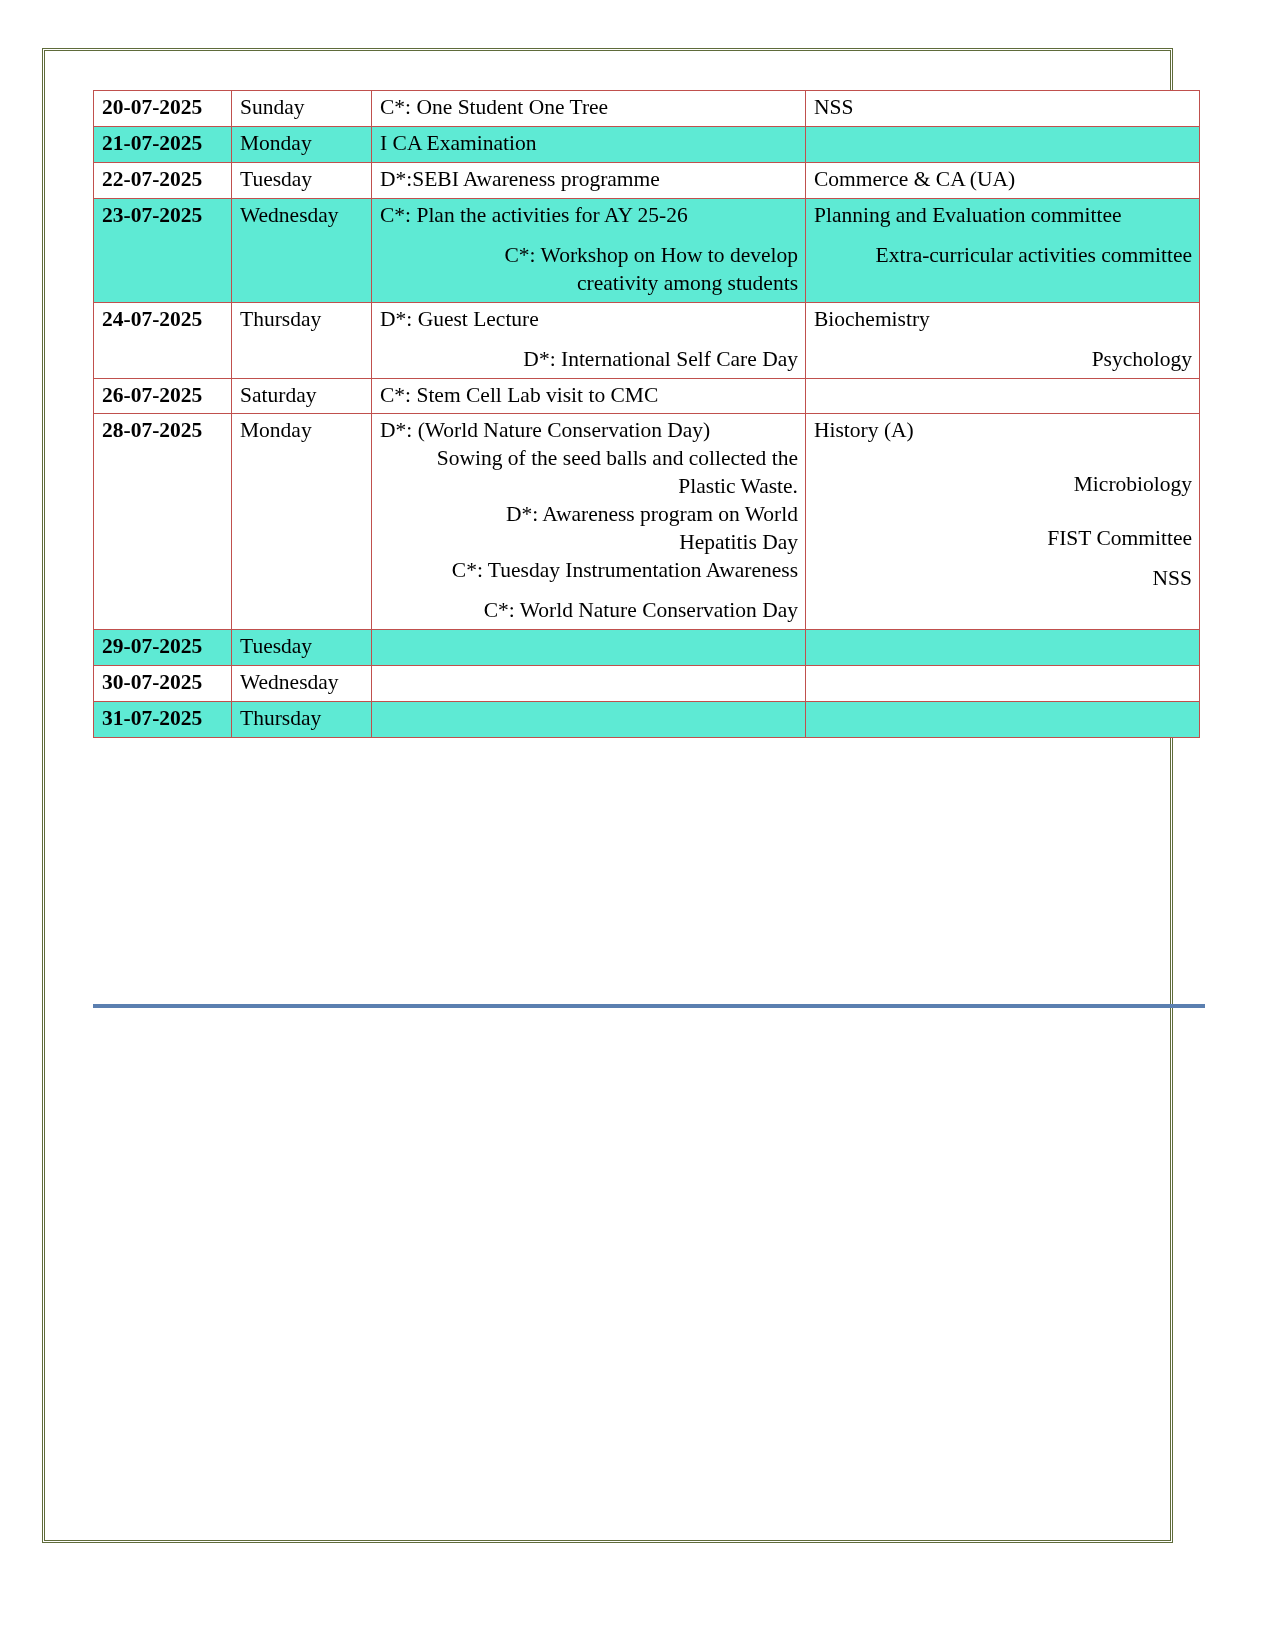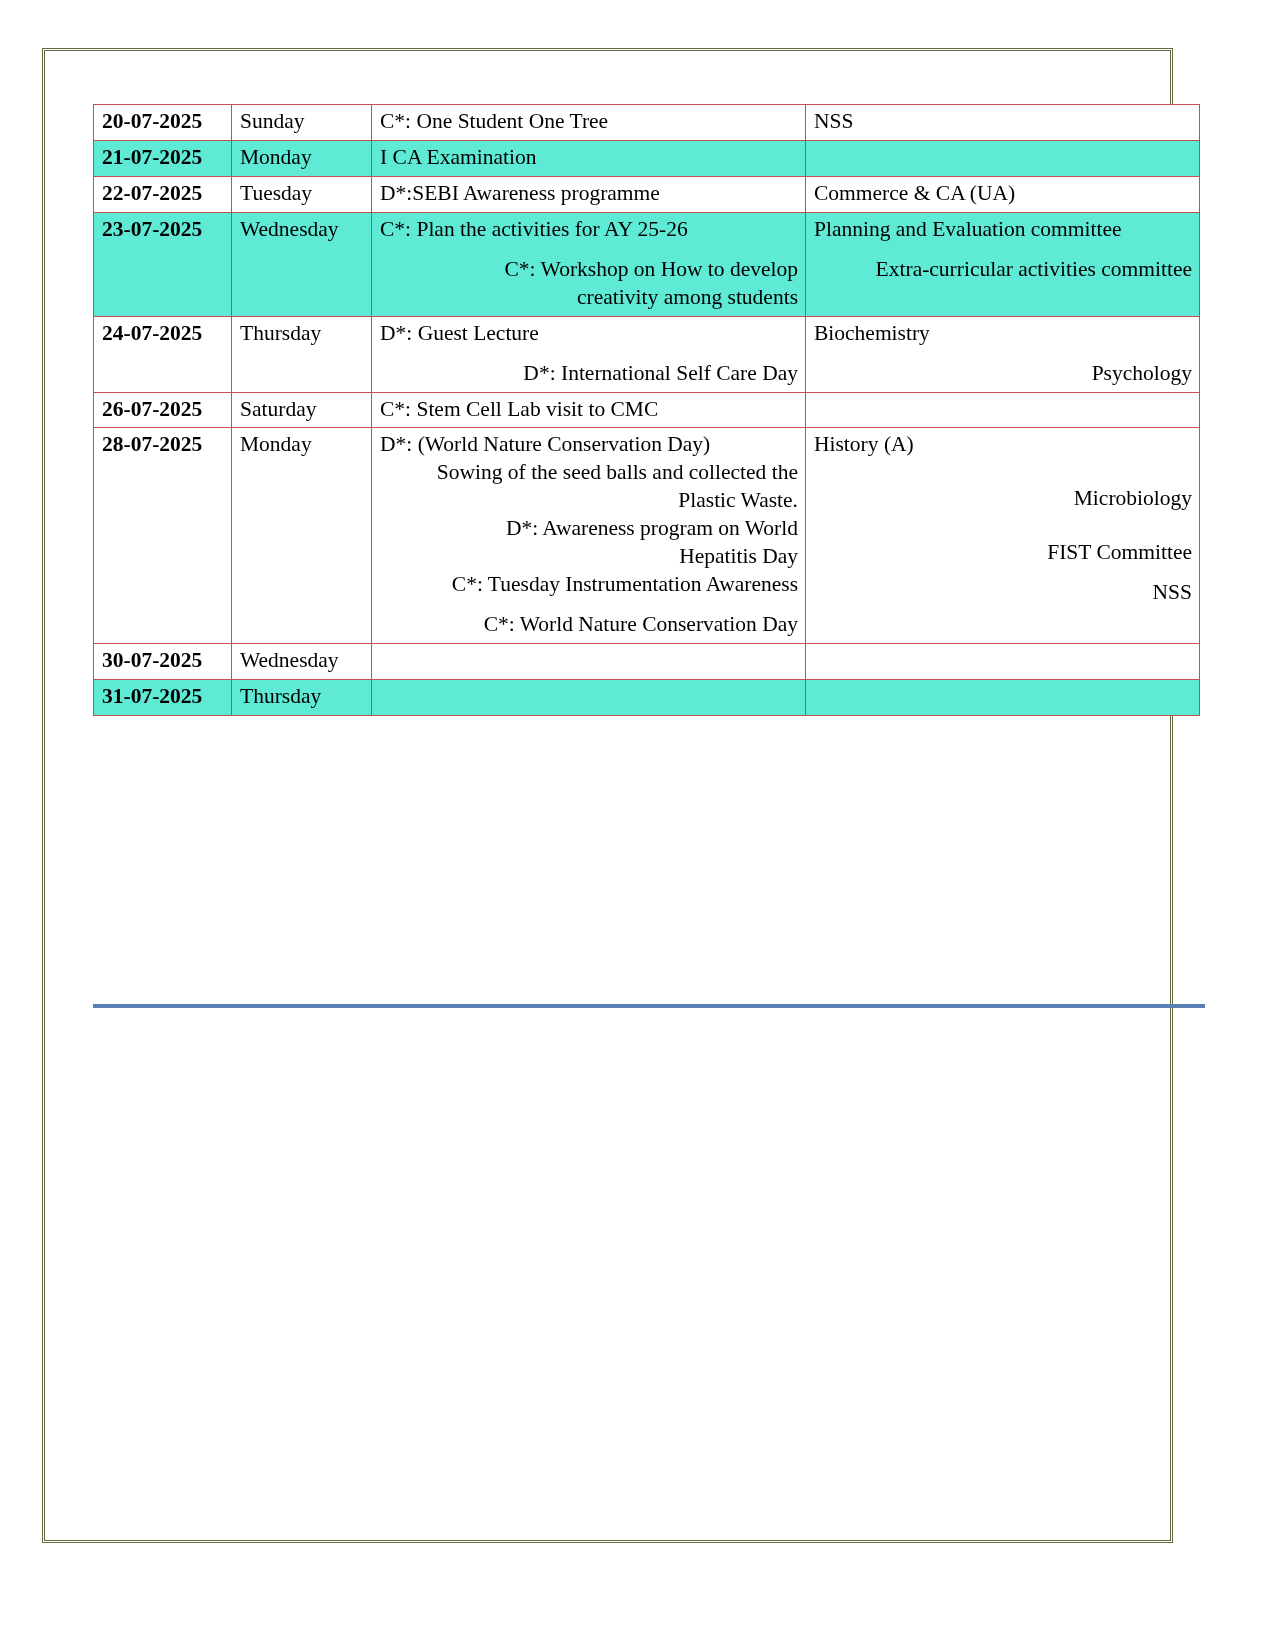--- a/index.html
+++ b/index.html
@@ -26,21 +26,21 @@
     height: 1495px;
     border: 3px double #5f6b3a;
     box-sizing: border-box;
     background: #ffffff;
   }
 
   
   .doc-body {
     position: absolute;
     left: 48px;
-    top: 53px;
+    top: 39px;
     width: 1120px;
   }
 
   
   table.calendar {
     border-collapse: collapse;
     table-layout: fixed;
     width: 1106px;
     margin: 0;
   }
@@ -175,20 +175,26 @@
               <span class="line">C*: Tuesday Instrumentation Awareness</span>
               <span class="line gap-before">C*: World Nature Conservation Day</span>
             </td>
             <td class="cell-org">
               <span class="line">History (A)</span>
               <span class="line gap-big-before">Microbiology</span>
               <span class="line gap-big-before">FIST Committee</span>
               <span class="line gap-before">NSS</span>
             </td>
           </tr>
+          <tr class="row-shaded">
+            <td class="cell-date">29-07-2025</td>
+            <td class="cell-day">Tuesday</td>
+            <td class="cell-act">&nbsp;</td>
+            <td class="cell-org">&nbsp;</td>
+          </tr>
           <tr class="row-plain">
             <td class="cell-date">30-07-2025</td>
             <td class="cell-day">Wednesday</td>
             <td class="cell-act">&nbsp;</td>
             <td class="cell-org">&nbsp;</td>
           </tr>
           <tr class="row-shaded">
             <td class="cell-date">31-07-2025</td>
             <td class="cell-day">Thursday</td>
             <td class="cell-act">&nbsp;</td>

